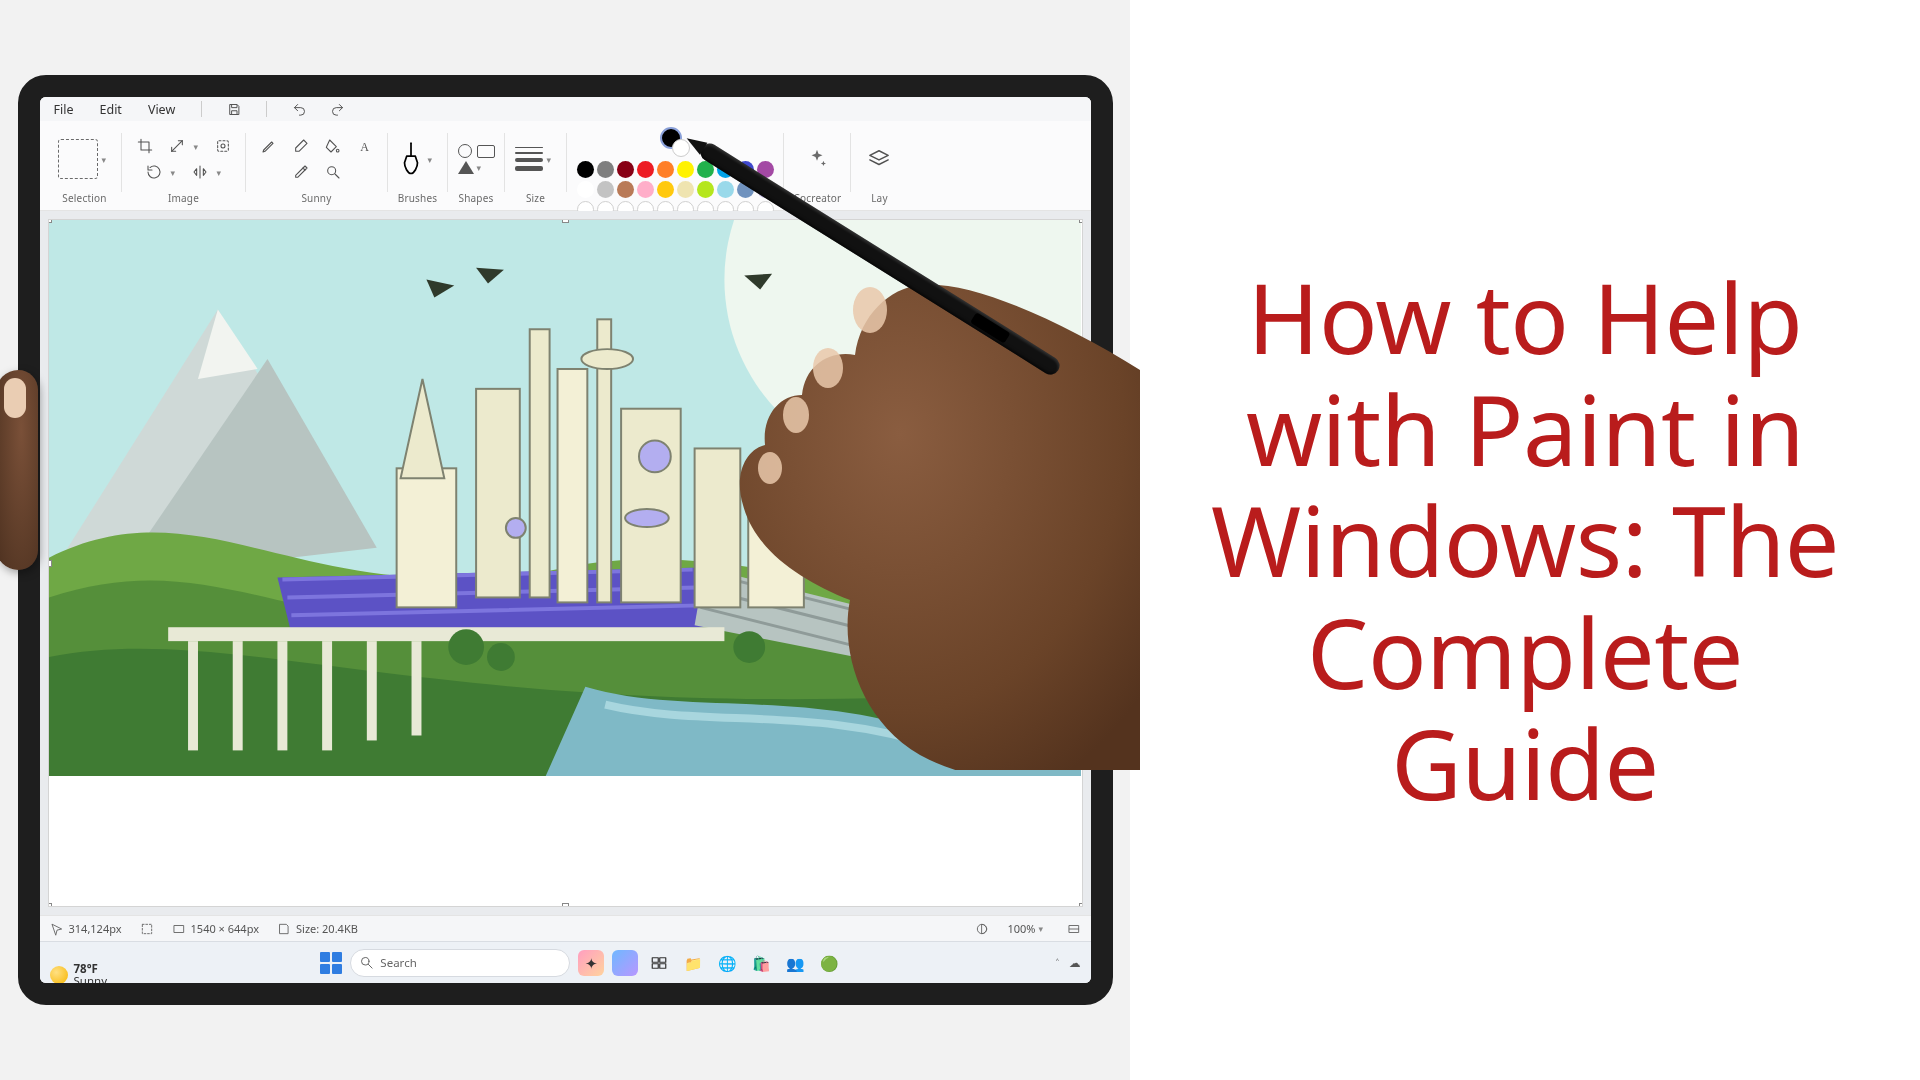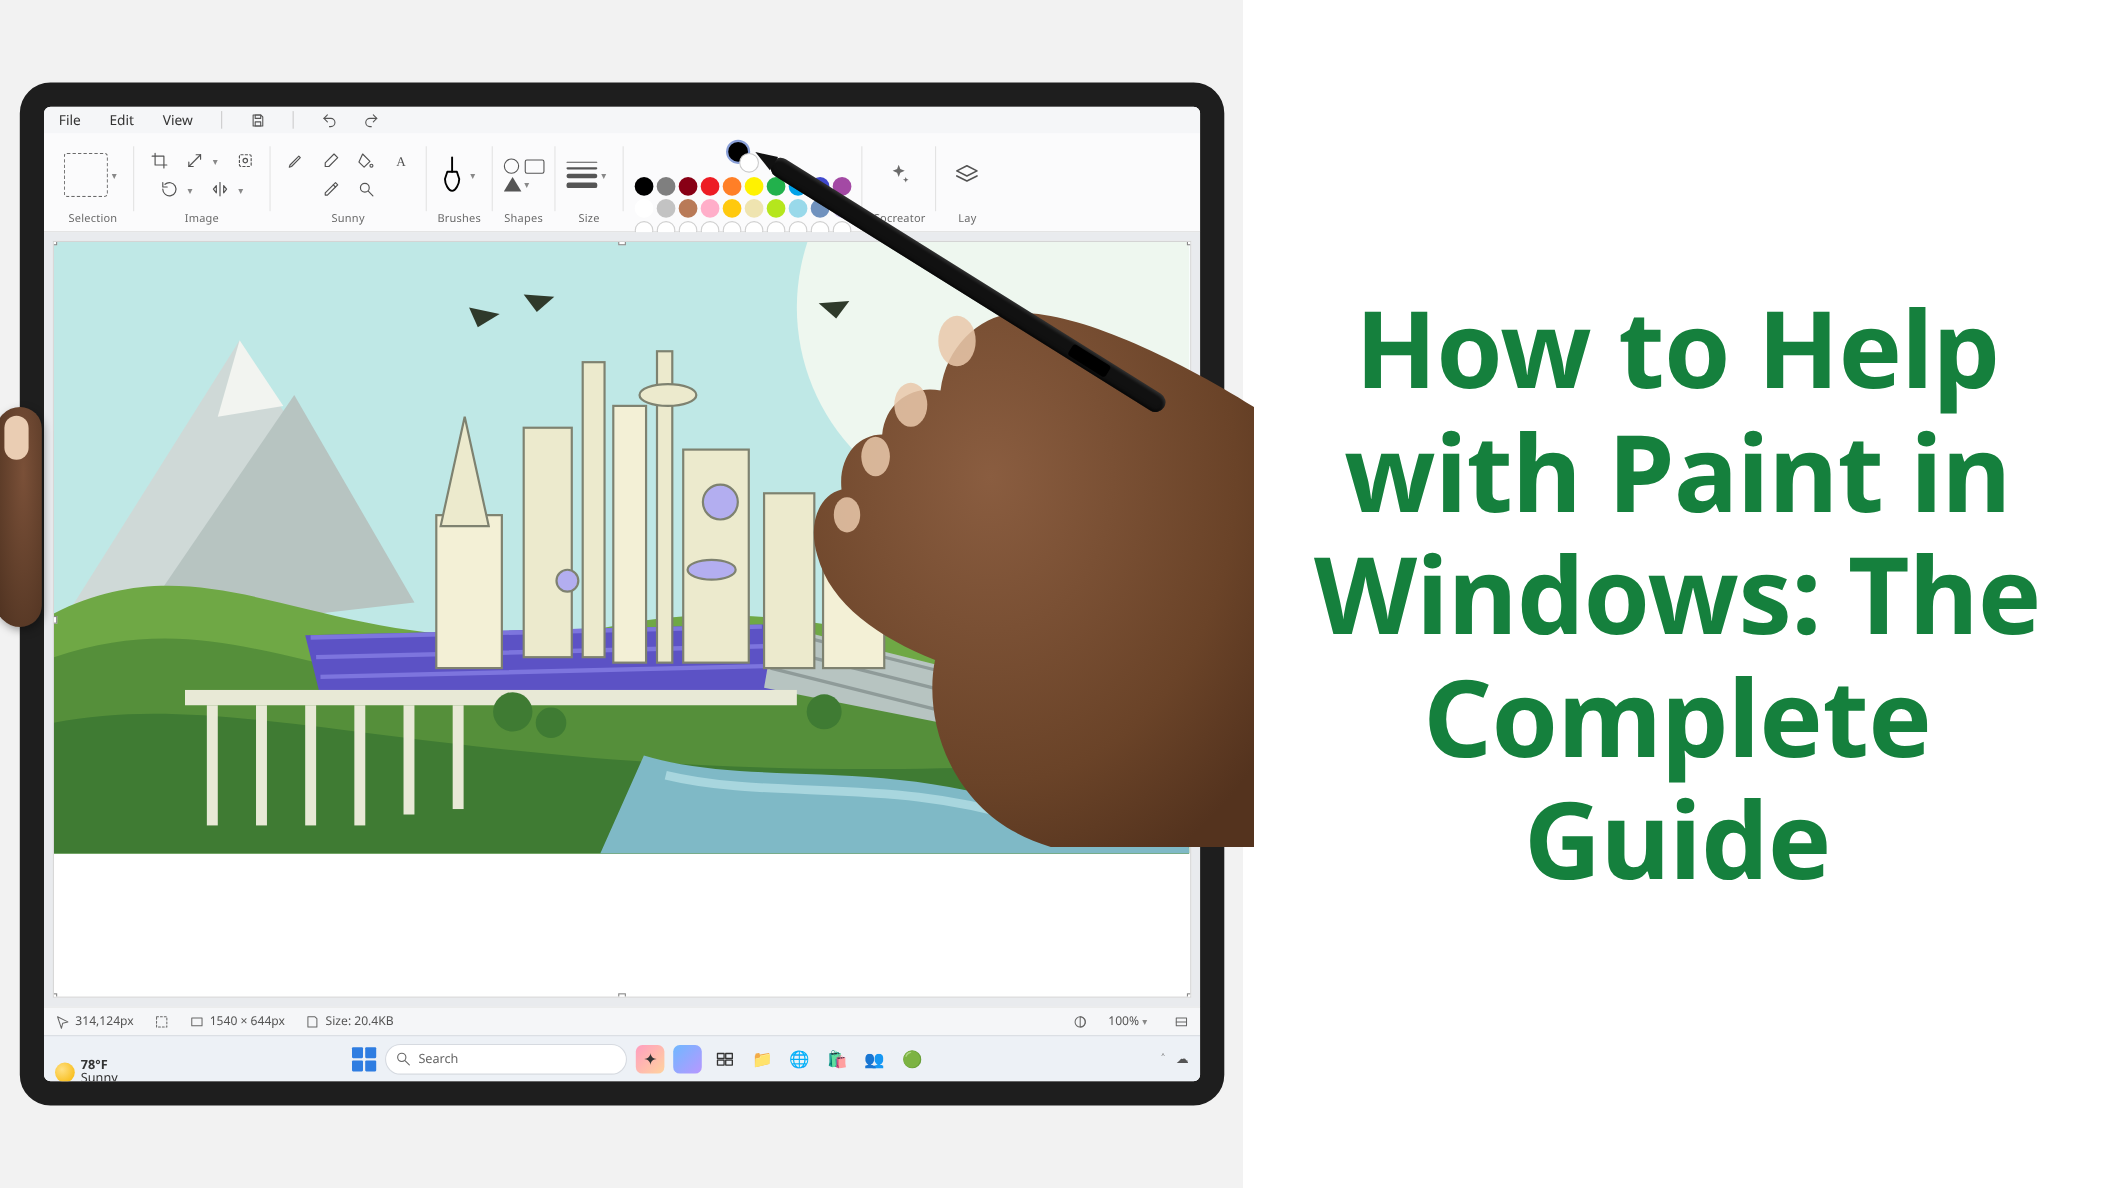--- a/index.html
+++ b/index.html
@@ -120,21 +120,21 @@
   .stylus::before{ content:""; position:absolute; left:-18px; top:2px; width:0;height:0;
     border-top:7px solid transparent;border-bottom:7px solid transparent;border-right:20px solid #111;}
   .stylus::after{ content:""; position:absolute; right:60px; top:3px; width:40px;height:12px;background:#000;border-radius:3px;}
 
   
   .thumb{position:absolute;left:-4px;top:370px;width:42px;height:200px;background:radial-gradient(ellipse at 60% 30%, #7a5038 0%, #5e3d29 60%, #4c301f 100%);border-radius:25px 22px 22px 25px;z-index:7;box-shadow:2px 3px 8px rgba(0,0,0,.35);}
   .thumb::after{content:"";position:absolute;top:8px;left:8px;width:22px;height:40px;border-radius:14px;background:#eacdb3;}
 
   
   .right-pane { flex:1; background:#fff; display:flex; align-items:center; justify-content:center; padding:30px 40px;}
-  .headline { font-size:97px; line-height:1.15; font-weight:700; text-align:center; color:#15803d; letter-spacing:-.5px;}
+  .headline { font-size:97px; line-height:1.15; font-weight:400; text-align:center; color:#b91c1c; letter-spacing:-.5px;}
 
   
   .stroke path, .stroke rect, .stroke circle, .stroke line, .stroke polyline, .stroke polygon {
     fill:none; stroke:currentColor; stroke-width:1.6; stroke-linecap:round; stroke-linejoin:round;
   }
 </style>
 </head>
 <body>
 
 <div class="left-pane">

